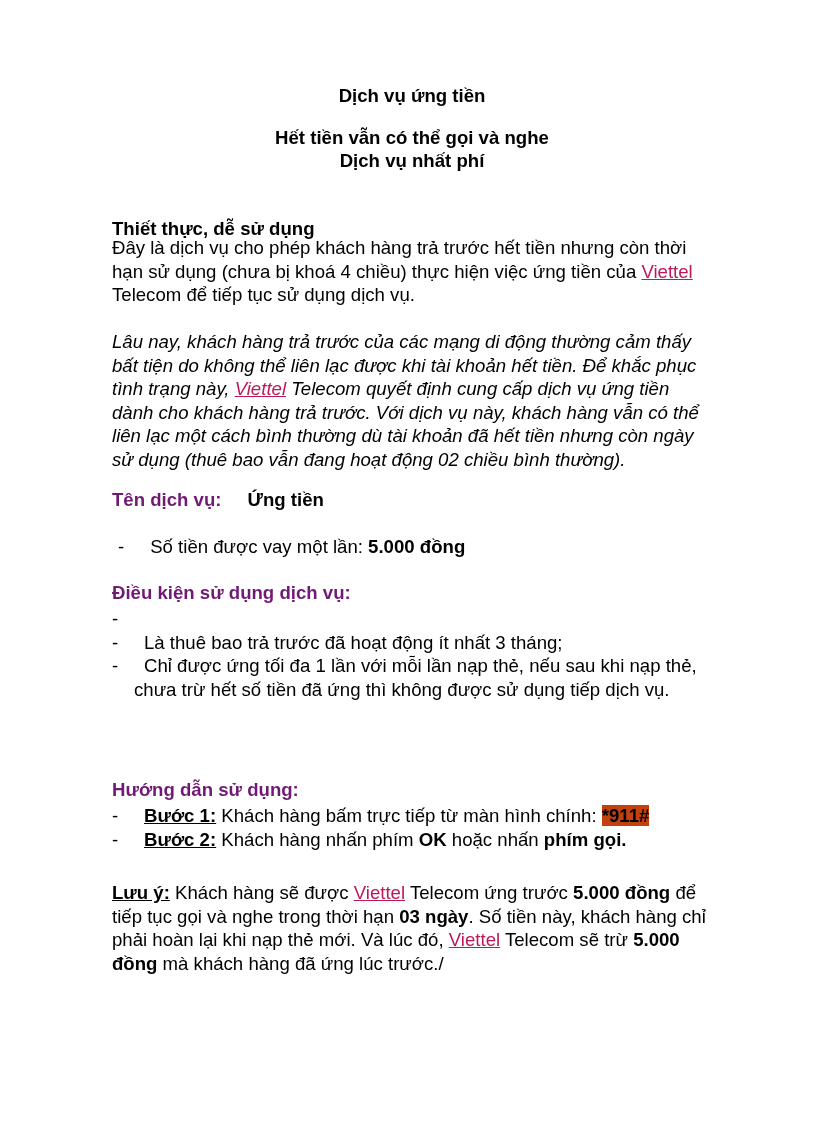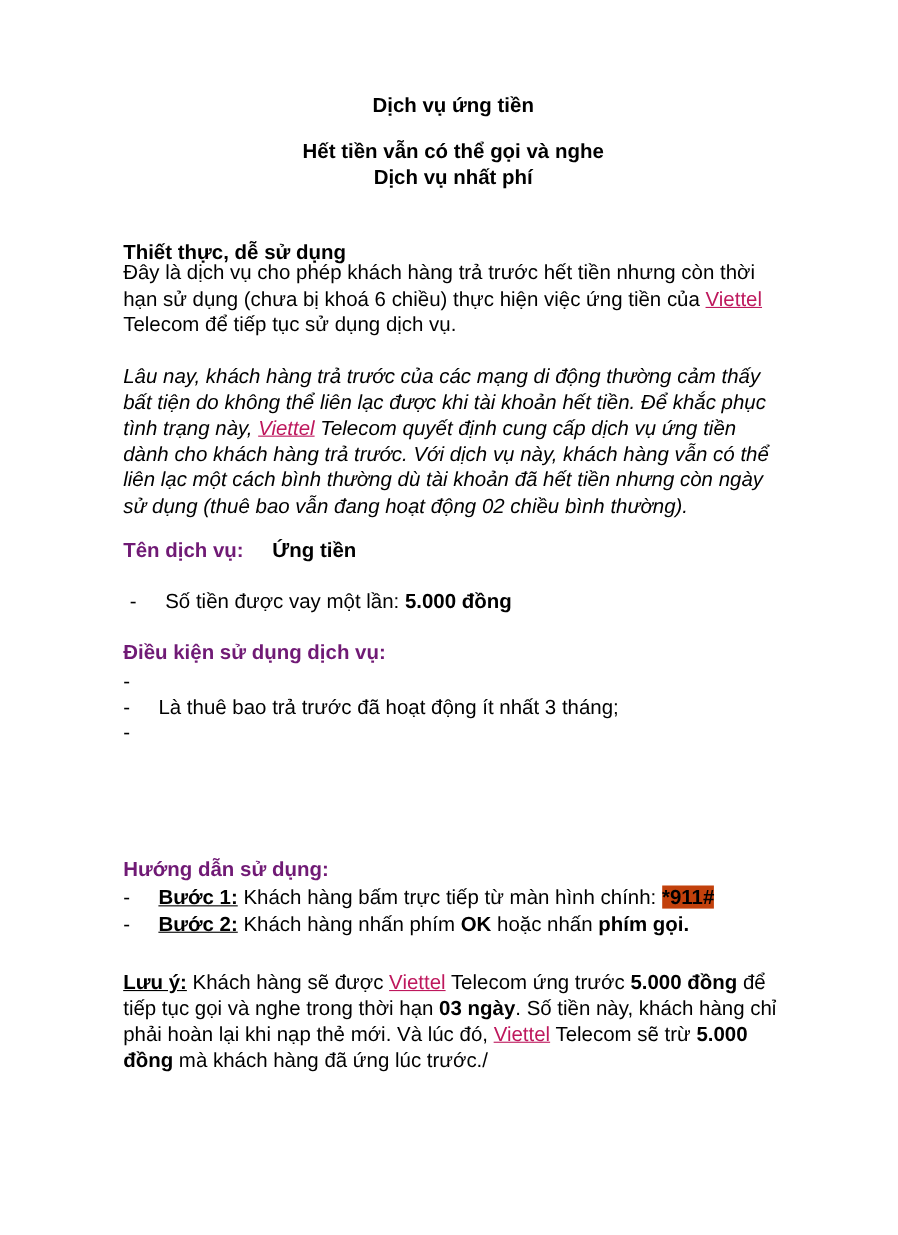--- a/index.html
+++ b/index.html
@@ -24,21 +24,21 @@
 
 <div class="page">
 
   <div class="abs center" style="top:84px;">Dịch vụ ứng tiền</div>
   <div class="abs center" style="top:126px;">Hết tiền vẫn có thể gọi và nghe</div>
   <div class="abs center" style="top:149px;">Dịch vụ nhất phí</div>
 
   <div class="abs bold" style="top:190px;margin-top:27px;">Thiết thực, dễ sử dụng</div>
 
   <div class="abs" style="top:236px;">
-    <span>Đây là dịch vụ cho phép khách hàng trả trước hết tiền nhưng còn thời hạn sử dụng (chưa bị khoá 6 chiều) thực hiện việc ứng tiền của </span><a class="link" href="#">Viettel</a><span> Telecom để tiếp tục sử dụng dịch vụ.</span>
+    <span>Đây là dịch vụ cho phép khách hàng trả trước hết tiền nhưng còn thời hạn sử dụng (chưa bị khoá 4 chiều) thực hiện việc ứng tiền của </span><a class="link" href="#">Viettel</a><span> Telecom để tiếp tục sử dụng dịch vụ.</span>
   </div>
 
   <div class="abs" style="top:330px;font-style:italic;">
     <span>Lâu nay, khách hàng trả trước của các mạng di động thường cảm thấy bất tiện do không thể liên lạc được khi tài khoản hết tiền. Để khắc phục tình trạng này, </span><a class="link" href="#">Viettel</a><span> Telecom quyết định cung cấp dịch vụ ứng tiền dành cho khách hàng trả trước. Với dịch vụ này, khách hàng vẫn có thể liên lạc một cách bình thường dù tài khoản đã hết tiền nhưng còn ngày sử dụng (thuê bao vẫn đang hoạt động 02 chiều bình thường).</span>
   </div>
 
   <div class="abs" style="top:488px;">
     <span class="orange">Tên dịch vụ:</span><span style="display:inline-block;width:26px;"></span><span class="bold">Ứng tiền</span>
   </div>
 
@@ -52,21 +52,21 @@
     <div class="li2">
       <span class="dash">-</span>
       <span class="indent"></span><br>
     </div>
     <div class="li2">
       <span class="dash">-</span>
       <span class="indent"></span><span>Là thuê bao trả trước đã hoạt động ít nhất 3 tháng;</span>
     </div>
     <div class="li2">
       <span class="dash">-</span>
-      <span class="indent"></span>
+      <span class="indent"></span><span>Chỉ được ứng tối đa 1 lần với mỗi lần nạp thẻ, nếu sau khi nạp thẻ, chưa trừ hết số tiền đã ứng thì không được sử dụng tiếp dịch vụ.</span>
     </div>
   </div>
 
   <div class="abs orange" style="top:778px;">Hướng dẫn sử dụng:</div>
 
   <div class="abs" style="top:804px;">
     <div class="li">
       <span class="dash">-</span>
       <span class="bold u">Bước 1:</span><span> Khách hàng bấm trực tiếp từ màn hình chính:  </span><span class="hl">*911#</span>
     </div>

